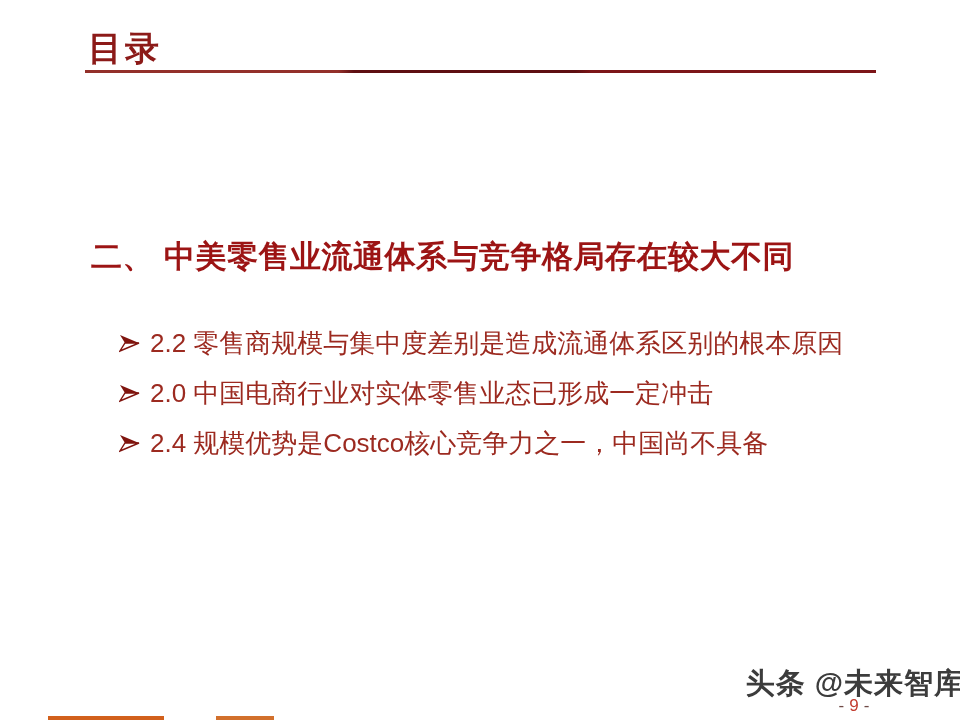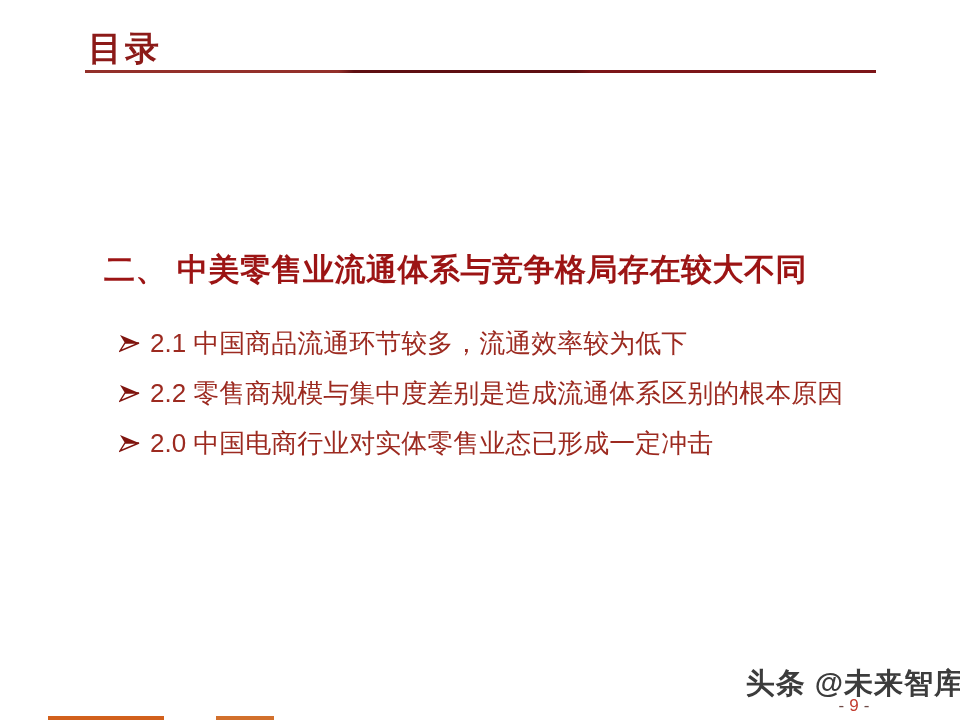--- a/index.html
+++ b/index.html
@@ -34,21 +34,21 @@
       #93302a 0%, #93302a 32%,
       #5e0f12 34%, #5e0f12 62%,
       #7c1518 64%, #7c1518 100%);
   }
 
   
   .section-heading {
     position: absolute;
     left: 88px;
     top: 233px;
-    margin: 16px;
+    margin: 3px;
     font-size: 31px;
     font-weight: bold;
     color: #9c1414;
     white-space: nowrap;
     letter-spacing: 0.5px;
   }
   .section-heading .sec-num { margin-right: 10px; }
 
   
   .toc-list {
@@ -151,47 +151,47 @@
 <div class="slide">
 
   <h1 class="page-title">目录</h1>
   <div class="title-rule"></div>
 
   <h2 class="section-heading">
     <span class="sec-num">二、</span><span>中美零售业流通体系与竞争格局存在较大不同</span>
   </h2>
 
   <ul class="toc-list">
-    <li class="toc-item">
-      <span class="arrow-bullet">
-        <svg viewBox="0 0 22 20" width="22" height="20">
-          <polygon points="1,2 20,10 6,10" fill="#7f140e"></polygon>
-          <polygon points="6,10 20,10 1,18" fill="#ffffff" stroke="#7f140e" stroke-width="1.4"></polygon>
-        </svg>
-      </span>
-      <span>2.1 中国商品流通环节较多，流通效率较为低下</span>
-    </li>
     <li class="toc-item">
       <span class="arrow-bullet">
         <svg viewBox="0 0 22 20" width="22" height="20">
           <polygon points="1,2 20,10 6,10" fill="#7f140e"></polygon>
           <polygon points="6,10 20,10 1,18" fill="#ffffff" stroke="#7f140e" stroke-width="1.4"></polygon>
         </svg>
       </span>
       <span>2.2 零售商规模与集中度差别是造成流通体系区别的根本原因</span>
     </li>
     <li class="toc-item">
       <span class="arrow-bullet">
         <svg viewBox="0 0 22 20" width="22" height="20">
           <polygon points="1,2 20,10 6,10" fill="#7f140e"></polygon>
           <polygon points="6,10 20,10 1,18" fill="#ffffff" stroke="#7f140e" stroke-width="1.4"></polygon>
         </svg>
       </span>
       <span>2.0 中国电商行业对实体零售业态已形成一定冲击</span>
     </li>
+    <li class="toc-item">
+      <span class="arrow-bullet">
+        <svg viewBox="0 0 22 20" width="22" height="20">
+          <polygon points="1,2 20,10 6,10" fill="#7f140e"></polygon>
+          <polygon points="6,10 20,10 1,18" fill="#ffffff" stroke="#7f140e" stroke-width="1.4"></polygon>
+        </svg>
+      </span>
+      <span>2.4 规模优势是Costco核心竞争力之一，中国尚不具备</span>
+    </li>
   </ul>
 
   <div class="logo-bar b1"></div>
   <div class="logo-bar b2"></div>
 
   <div class="watermark">头条 @未来智库</div>
 
   <div class="page-num">
     <span>-</span><span class="num">9</span><span>-</span>
   </div>

